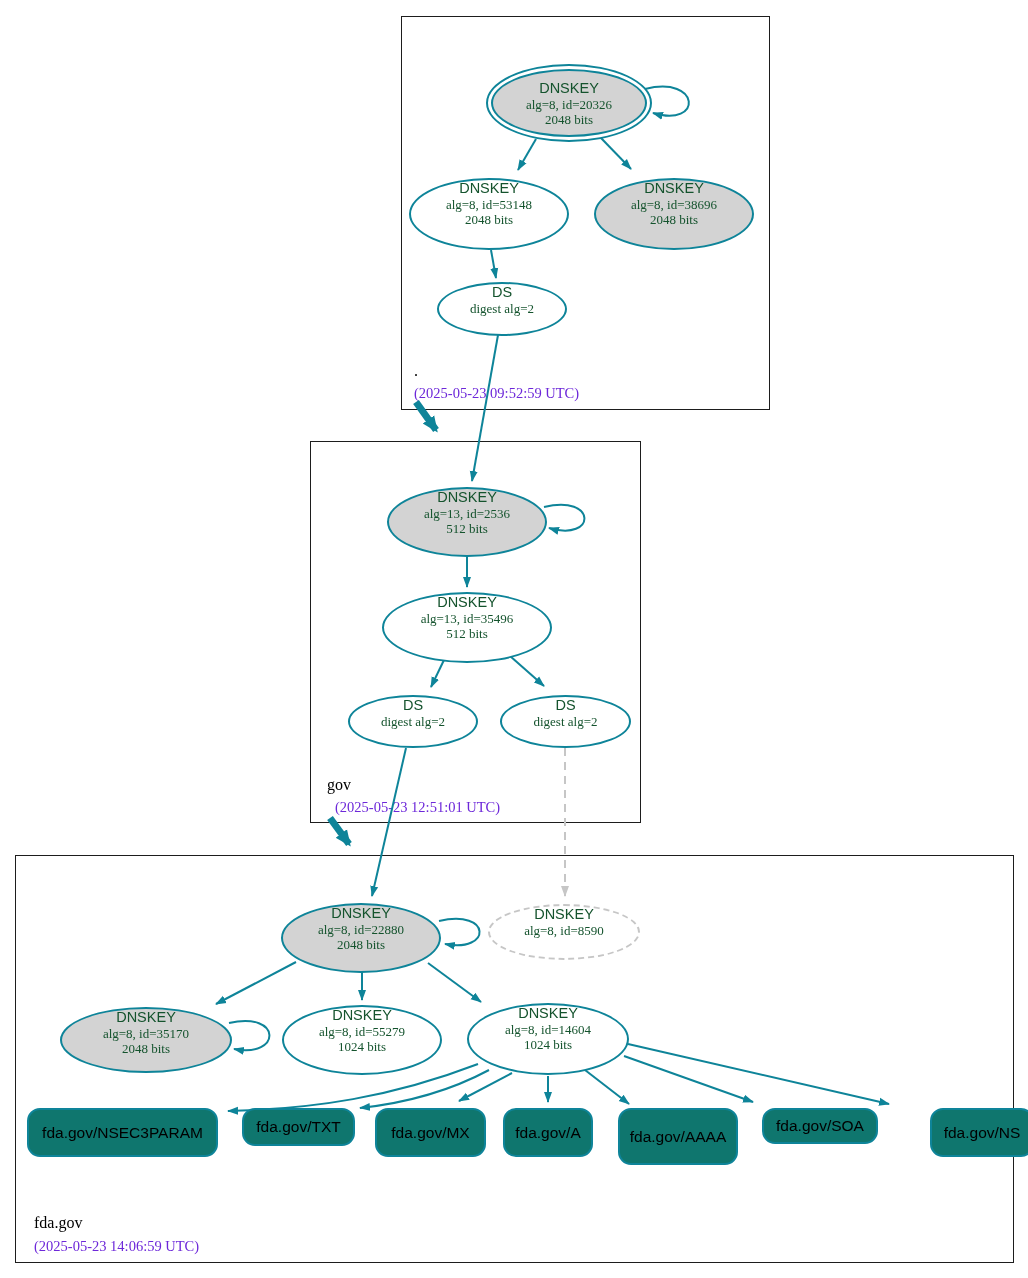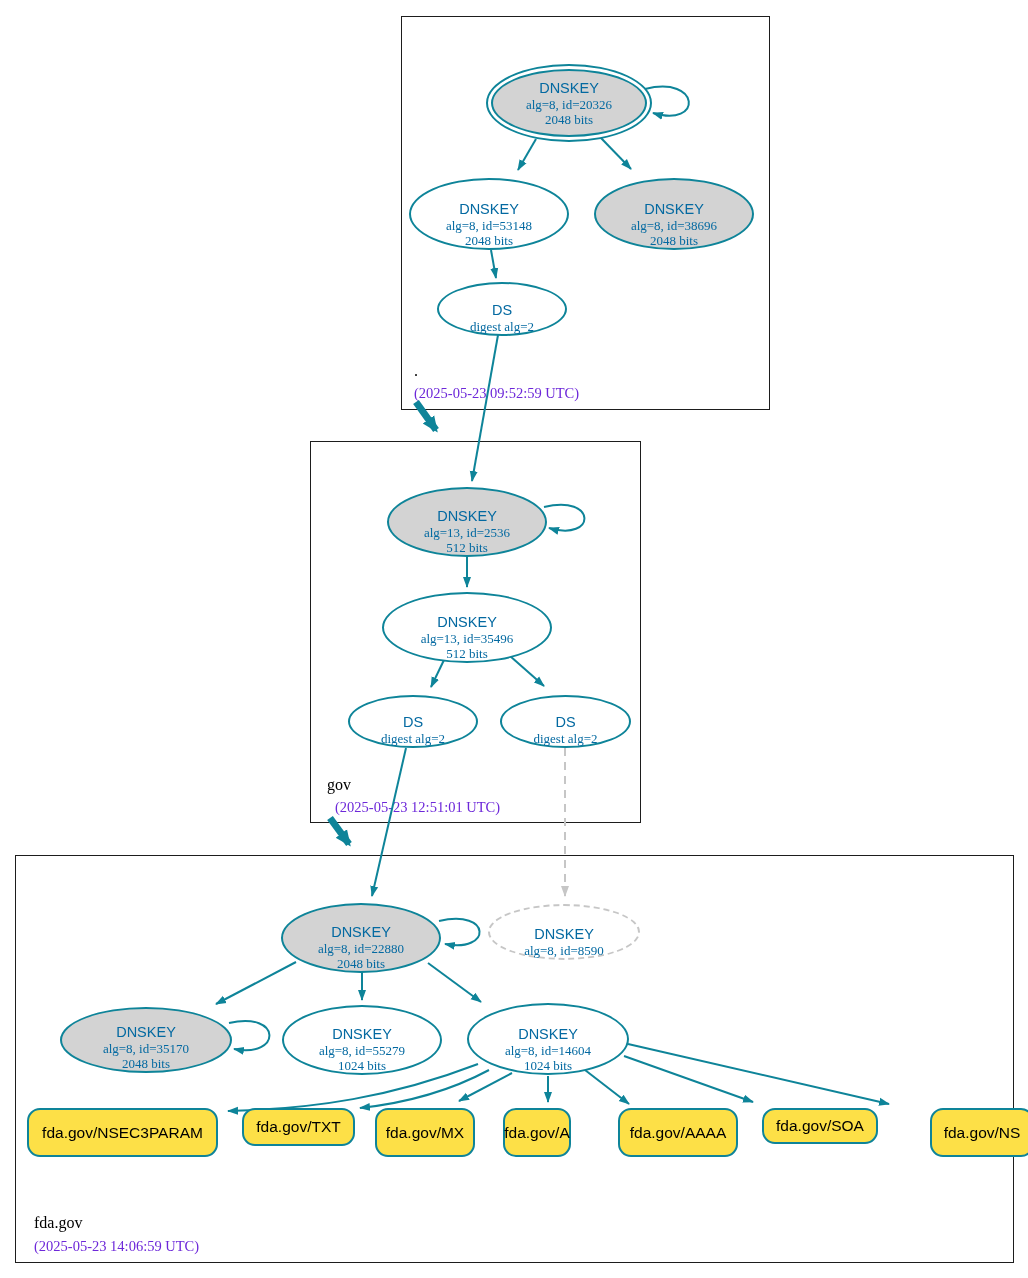--- a/index.html
+++ b/index.html
@@ -13,36 +13,36 @@
   .zlabel {
     position:absolute; font:16px "Liberation Serif", serif; color:#000; white-space:nowrap;
   }
   .ztime {
     position:absolute; font:14.5px "Liberation Serif", serif; color:#6d28d9; white-space:nowrap;
   }
   svg.edges { position:absolute; left:0; top:0; z-index:1; }
   .ellipse {
     position:absolute; box-sizing:border-box;
     border:2px solid #0e8499; border-radius:50%; background:#fff;
-    display:flex; flex-direction:column; align-items:center; justify-content:flex-end;
-    text-align:center; z-index:2; color:#0369a1;
+    display:flex; flex-direction:column; align-items:center; justify-content:flex-start;
+    text-align:center; z-index:2; color:#14532d;
   }
   .gray { background:#d3d3d3; }
   .dashedNode { border:2px dashed #c6c6c6; background:#fff; }
   .double { padding:3px; background:#fff; }
   .double .inner {
     box-sizing:border-box; width:100%; height:100%;
     border:2px solid #0e8499; border-radius:50%; background:#d3d3d3;
     display:flex; flex-direction:column; align-items:center; justify-content:center;
   }
   .t  { font:14.5px "Liberation Sans", sans-serif; line-height:17px; }
   .d, .b { font:13px "Liberation Serif", serif; line-height:15px; }
   .rr {
     position:absolute; box-sizing:border-box;
-    border:2px solid #0e8499; border-radius:13px; background:#fde047;
+    border:2px solid #0e8499; border-radius:13px; background:#0f766e;
     display:flex; align-items:center; justify-content:center;
     font:15.5px "Liberation Sans", sans-serif; color:#000; z-index:2; white-space:nowrap;
   }
 </style>
 </head>
 <body>
 
 <div id="canvas">
 
   <div class="zonebox" style="left:401px; top:16px; width:367px; height:392px;">
@@ -177,19 +177,19 @@
   </div>
 
   <div class="ellipse" style="left:467px; top:1003px; width:162px; height:72px;">
     <span class="t">DNSKEY</span>
     <span class="d">alg=8, id=14604</span>
     <span class="b">1024 bits</span>
   </div>
 
   <div class="rr" style="left:27px;  top:1108px; width:191px; height:49px;">fda.gov/NSEC3PARAM</div>
   <div class="rr" style="left:242px; top:1108px; width:113px; height:38px;">fda.gov/TXT</div>
-  <div class="rr" style="left:375px; top:1108px; width:100px; height:49px;">fda.gov/MX</div>
-  <div class="rr" style="left:503px; top:1108px; width:68px;  height:49px;">fda.gov/A</div>
-  <div class="rr" style="left:618px; top:1108px; width:120px; height:49px;text-align:right;">fda.gov/AAAA</div>
+  <div class="rr" style="left:375px; top:1108px; width:111px; height:49px;">fda.gov/MX</div>
+  <div class="rr" style="left:503px; top:1108px; width:90px;  height:49px;">fda.gov/A</div>
+  <div class="rr" style="left:618px; top:1108px; width:120px; height:57px;text-align:right;">fda.gov/AAAA</div>
   <div class="rr" style="left:762px; top:1108px; width:116px; height:36px;">fda.gov/SOA</div>
   <div class="rr" style="left:898px; top:1108px; width:104px; height:49px;margin-left:32px;">fda.gov/NS</div>
 
 </div>
 
 </body></html>

